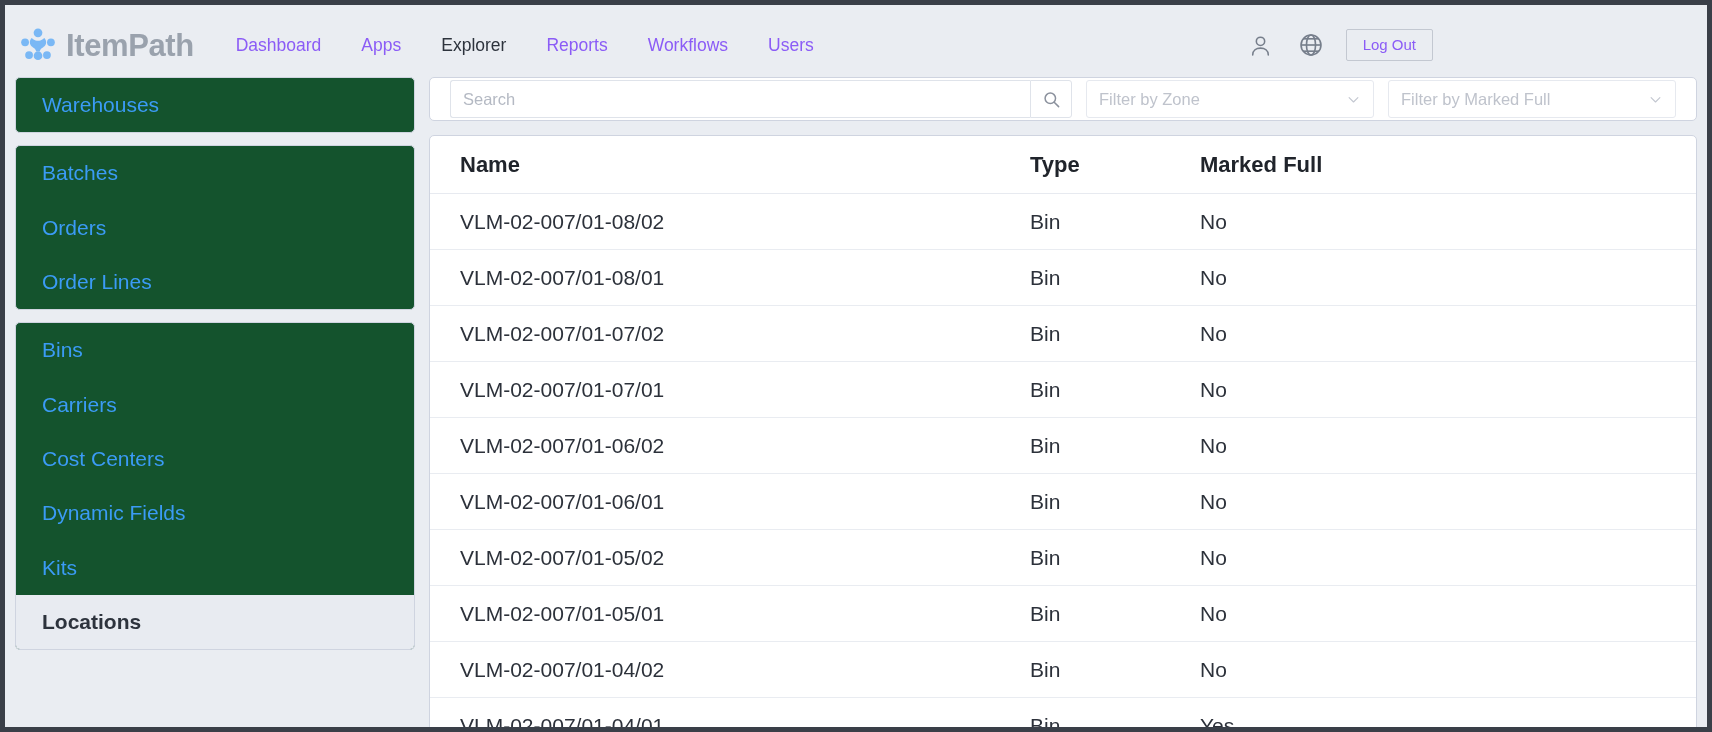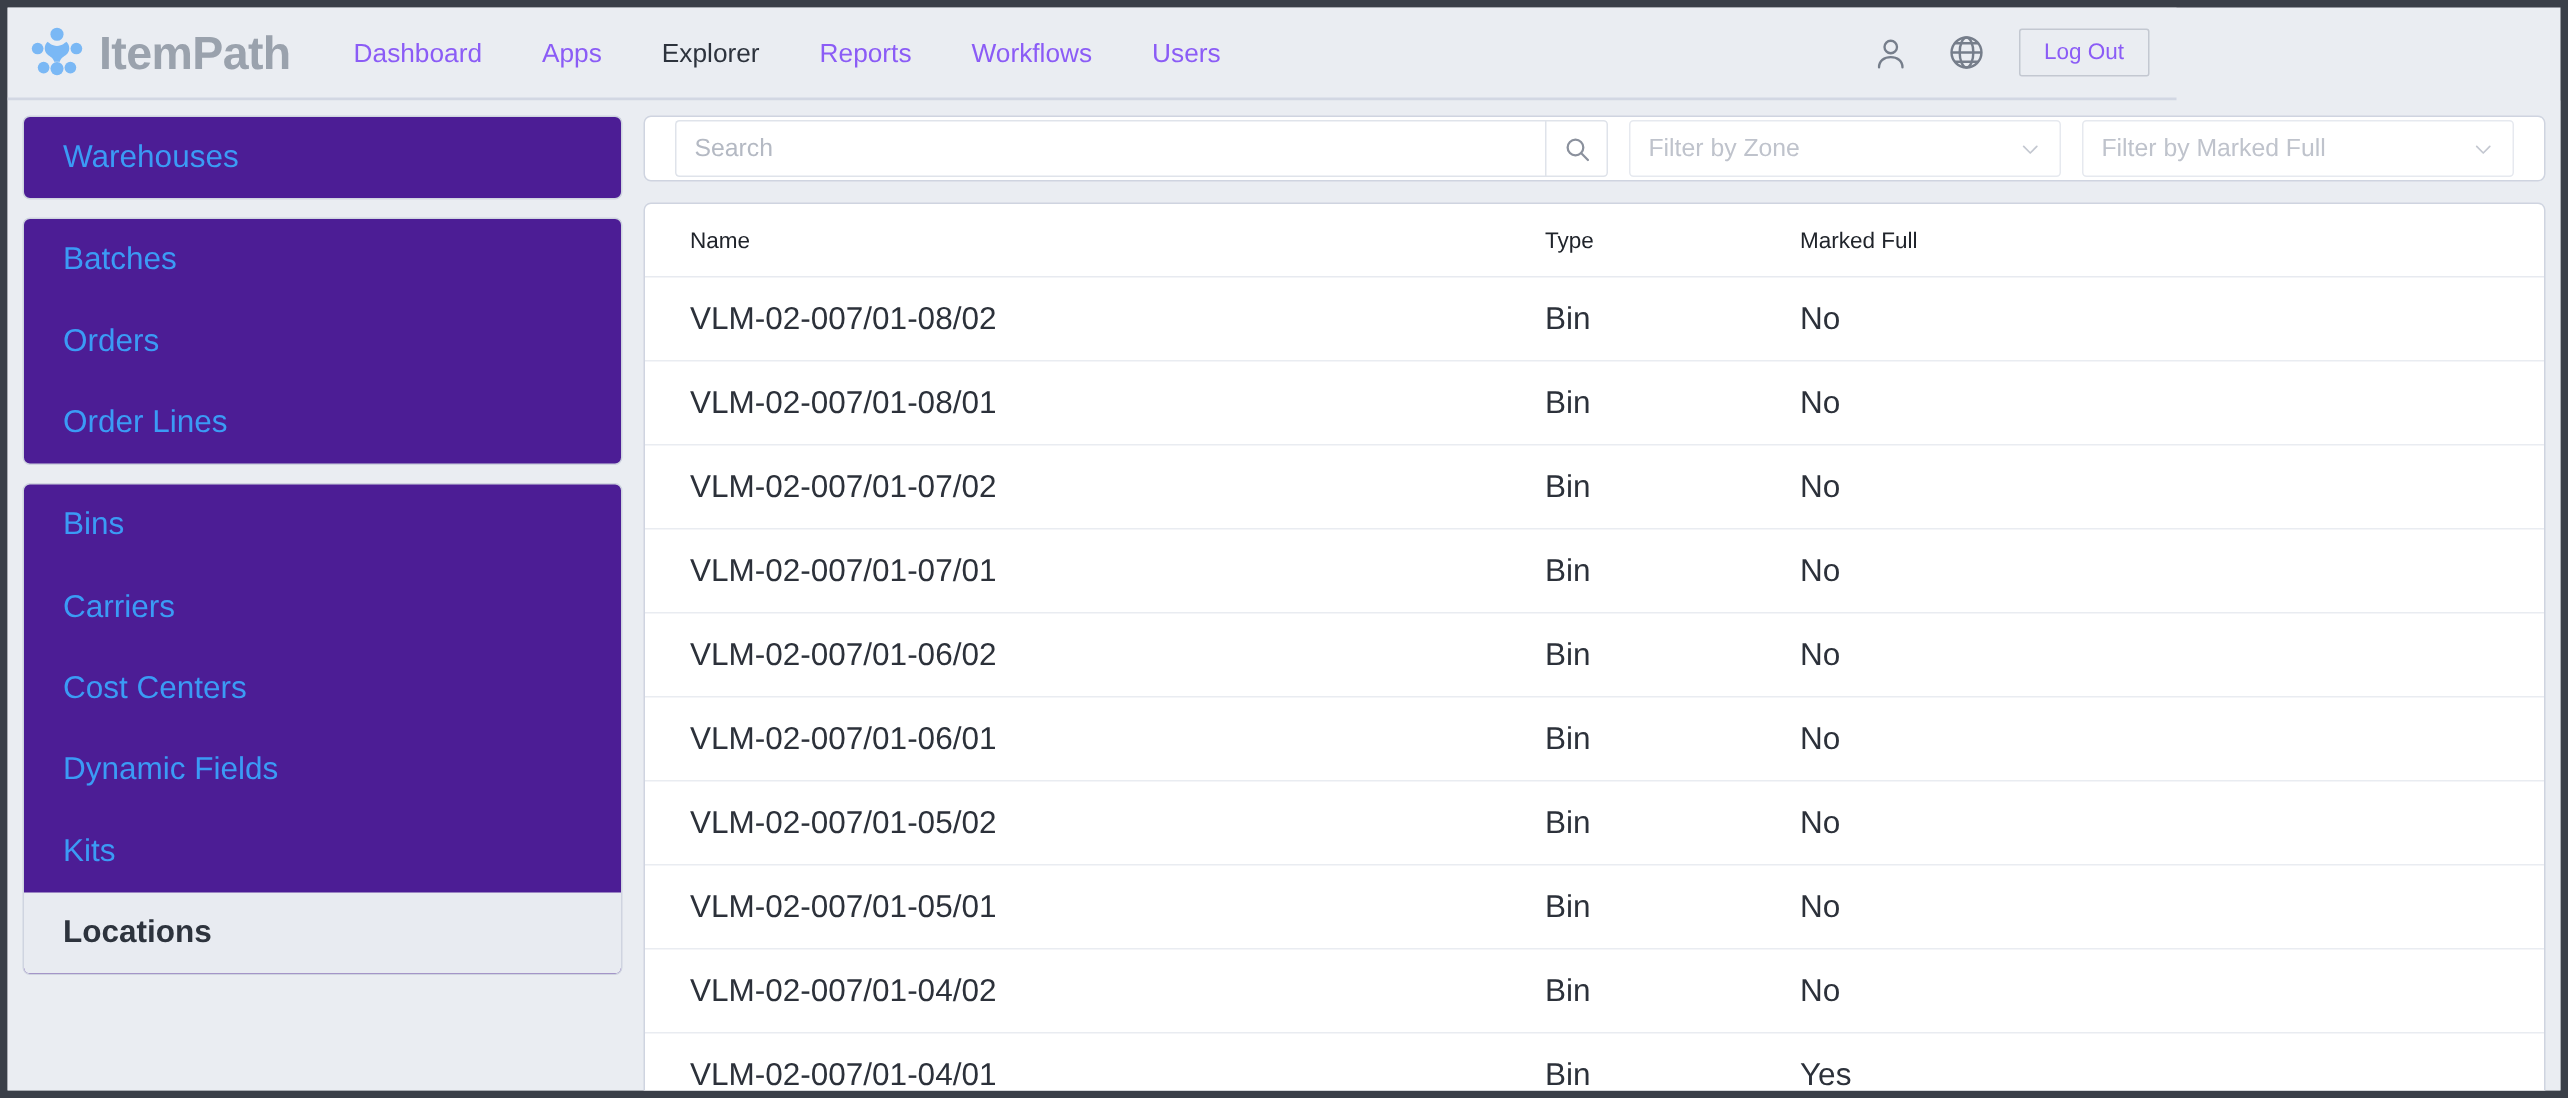--- a/index.html
+++ b/index.html
@@ -18,21 +18,21 @@
     left: 0; top: 0;
     width: 1712px; height: 732px;
     border: 5px solid #3a3f48;
     background: #eaedf2;
     overflow: hidden;
   }
 
   
   .topbar {
     position: absolute;
-    left: 0; top: 0;
+    left: 0; top: 10px;
     width: 1446px; height: 62px;
     background: #eaedf2;
     border-bottom: 2px solid #d2d7e3;
     display: flex;
     align-items: center;
     padding: 0 18px 0 14px;
   }
   .brand {
     display: flex;
     align-items: center;
@@ -101,21 +101,21 @@
 
   
   .sidebar {
     width: 400px;
     flex: 0 0 400px;
     display: flex;
     flex-direction: column;
     gap: 12px;
   }
   .side-card {
-    background: #4c1d95;
+    background: #14532d;
     border: 1px solid #cfd4e0;
     border-radius: 5px;
     overflow: hidden;
   }
   .side-item {
     padding: 13px 26px;
     font-size: 21px;
     color: #3b9bf5;
     cursor: pointer;
     line-height: 1.35;
@@ -206,22 +206,22 @@
     overflow: hidden;
     flex: 1 1 auto;
   }
   table.grid {
     width: 100%;
     border-collapse: collapse;
     table-layout: fixed;
   }
   table.grid th {
     text-align: left;
-    font-size: 15px;
-    font-weight: normal;
+    font-size: 22px;
+    font-weight: bold;
     color: #20242b;
     padding: 16px 0 15px 0;
     border-bottom: 1px solid #e7eaf0;
   }
   table.grid td {
     font-size: 21px;
     color: #2c313a;
     padding: 16px 0 15px 0;
     border-bottom: 1px solid #e9ecf1;
     white-space: nowrap;

